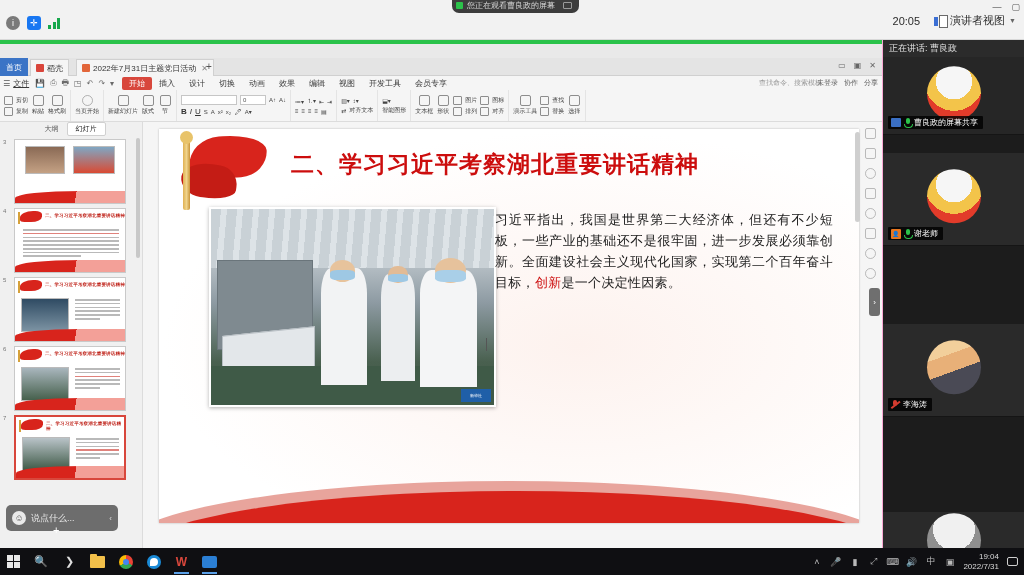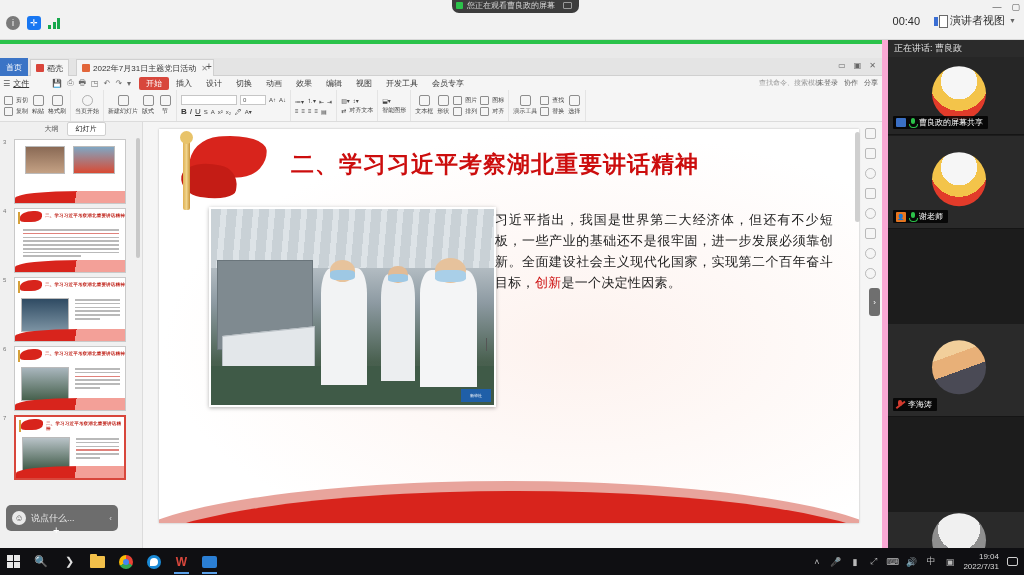--- a/index.html
+++ b/index.html
@@ -83,21 +83,21 @@
   .tab-x { color:#888; font-size:8px; margin-left:2px; }
   .tab-plus { position:absolute; left:206px; top:3px; font-size:10px; color:#555; }
   .tabs-right { position:absolute; right:6px; top:3px; display:flex; gap:8px; font-size:8px; color:#666; }
 
   
   .wps-menu {
     position: relative; height: 14px; background: #f5f5f5;
     display: flex; align-items: center; gap: 0; padding-left: 3px; font-size: 8px; color: #3a3a3a;
   }
   .menu-ham { margin-right: 3px; font-size: 8px; color:#555; }
-  .menu-file { margin-right: 23px; text-decoration: underline; }
+  .menu-file { margin-right: 6px; text-decoration: underline; }
   .qat { display:flex; gap:5px; align-items:center; color:#6a6a6a; margin-right: 8px; }
   .qat span { font-size: 8px; }
   .ribbon-tab { padding: 0 7px; color:#3a3a3a; white-space:nowrap; }
   .ribbon-tab.active { background:#d8473c; color:#fff; border-radius:2px; padding: 1px 7px; }
   .menu-search { position:absolute; right:60px; top:2px; font-size:7px; color:#999; }
   .menu-right { position:absolute; right:4px; top:2px; display:flex; gap:6px; font-size:7px; color:#666; }
 
   
   .wps-ribbon {
     position: relative; height: 32px; background:#f5f5f5; border-bottom:1px solid #dcdcdc;
@@ -235,30 +235,30 @@
     background:#6d6d6d; border-radius:5px; display:flex; align-items:center; gap:5px; padding:0 6px;
     color:#e8e8e8; font-size:9px;
   }
   .chat-smiley { width:14px; height:14px; border-radius:50%; background:#e9e9e9; color:#555; font-size:9px; display:flex; align-items:center; justify-content:center; flex:none; }
   .chat-arrow { margin-left:auto; font-size:8px; color:#ddd; }
   .chat-plus { position:absolute; left:53px; top:484px; color:#fff; font-size:11px; }
 
   
   .strip {
     position:absolute; right:0; top:40px; width:142px; height:535px; background:#1c1c1c;
-    border-left:6px solid #f9a8d4;
+    border-left:1px solid #f9a8d4;
     padding-left:40px;
   }
   .speaking-label {
     position:absolute; left:0; top:0; width:142px; height:17px; background:#2b2b2b;
     color:#e2e2e2; font-size:9px; display:flex; align-items:center; padding-left:6px;
   }
   .tile { position:absolute; left:0; width:142px; background:#2a2a2a; border-bottom:1px solid #151515; }
   .tile.t0 { top:17px;  height:78px;  background:#262626; }
-  .tile.t1 { top:96px;  height:93px; }
+  .tile.t1 { top:113px;  height:93px; }
   .tile.t2 { top:190px; height:93px; }
   .tile.t3 { top:284px; height:93px; }
   .tile.t4 { top:378px; height:93px; }
   .tile.t5 { top:472px; height:63px; }
   .avatar {
     position:absolute; left:50%; top:50%; transform:translate(-50%,-55%);
     width:54px; height:54px; border-radius:50%; overflow:hidden;
     display:flex; align-items:center; justify-content:center;
     color:#fff; font-size:14px; font-weight:bold;
   }
@@ -327,21 +327,21 @@
           <i></i>
           <i></i>
           <i></i>
         </span>
     </div>
     <div class="win-ctrls">
       <span>—</span>
       <span>▢</span>
     </div>
     <div class="topbar-right">
-      <span class="timer">00:40</span>
+      <span class="timer">20:05</span>
       <span class="view-btn">
         <span class="view-ico"></span>
         <span>演讲者视图</span>
         <span class="caret">▼</span>
       </span>
     </div>
   </div>
 
   <div class="share-area">
     <div class="share-border-top"></div>

